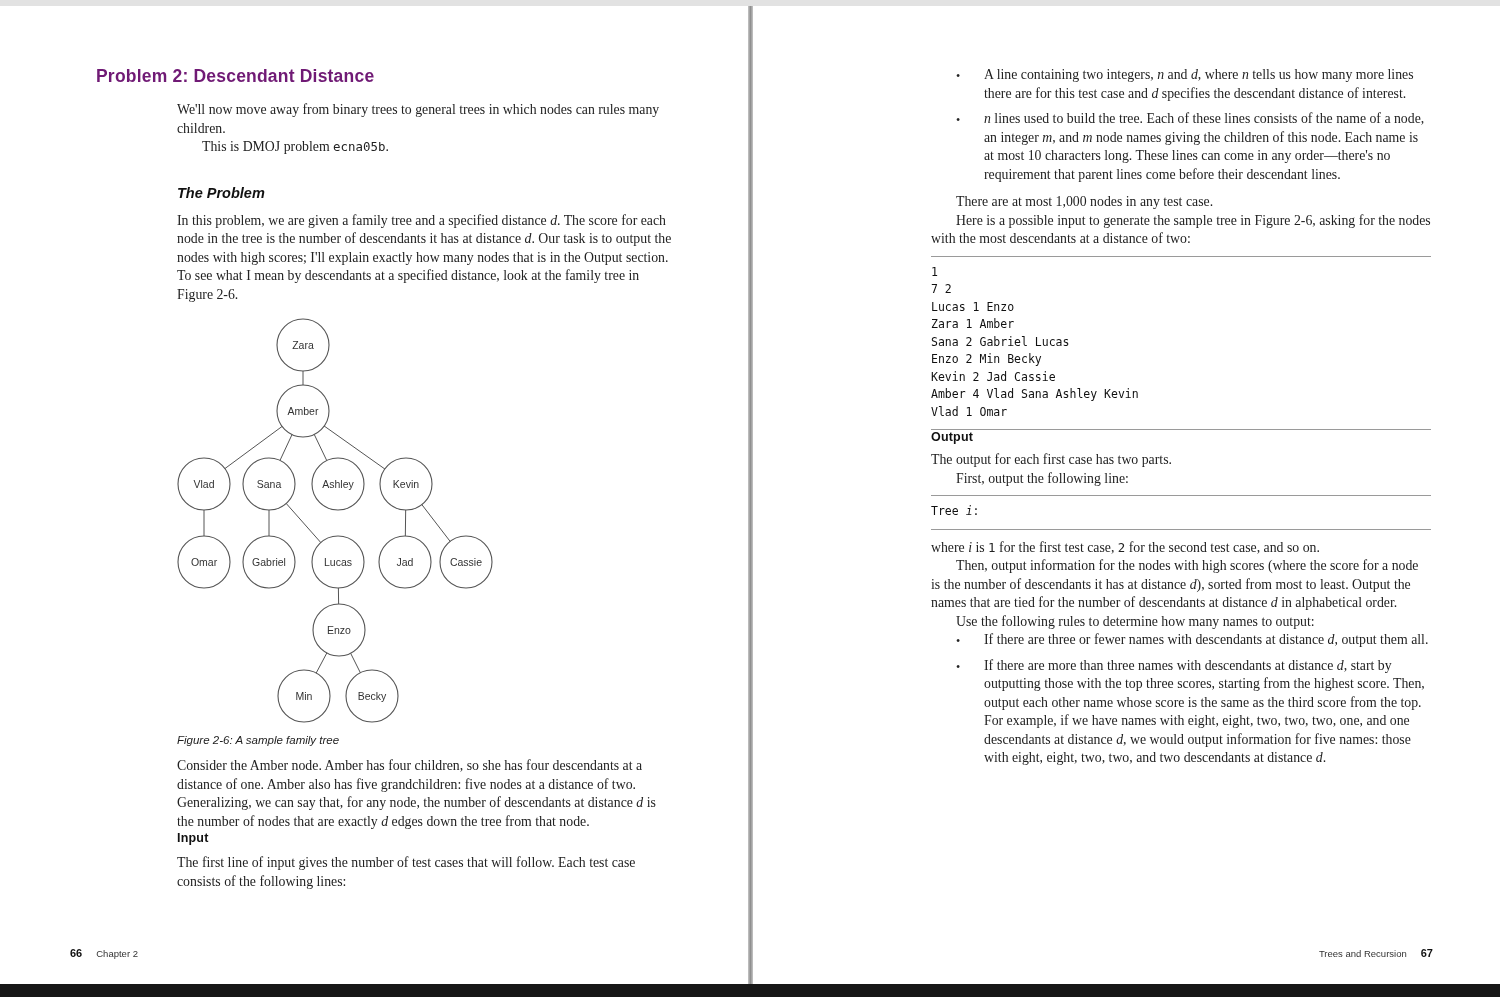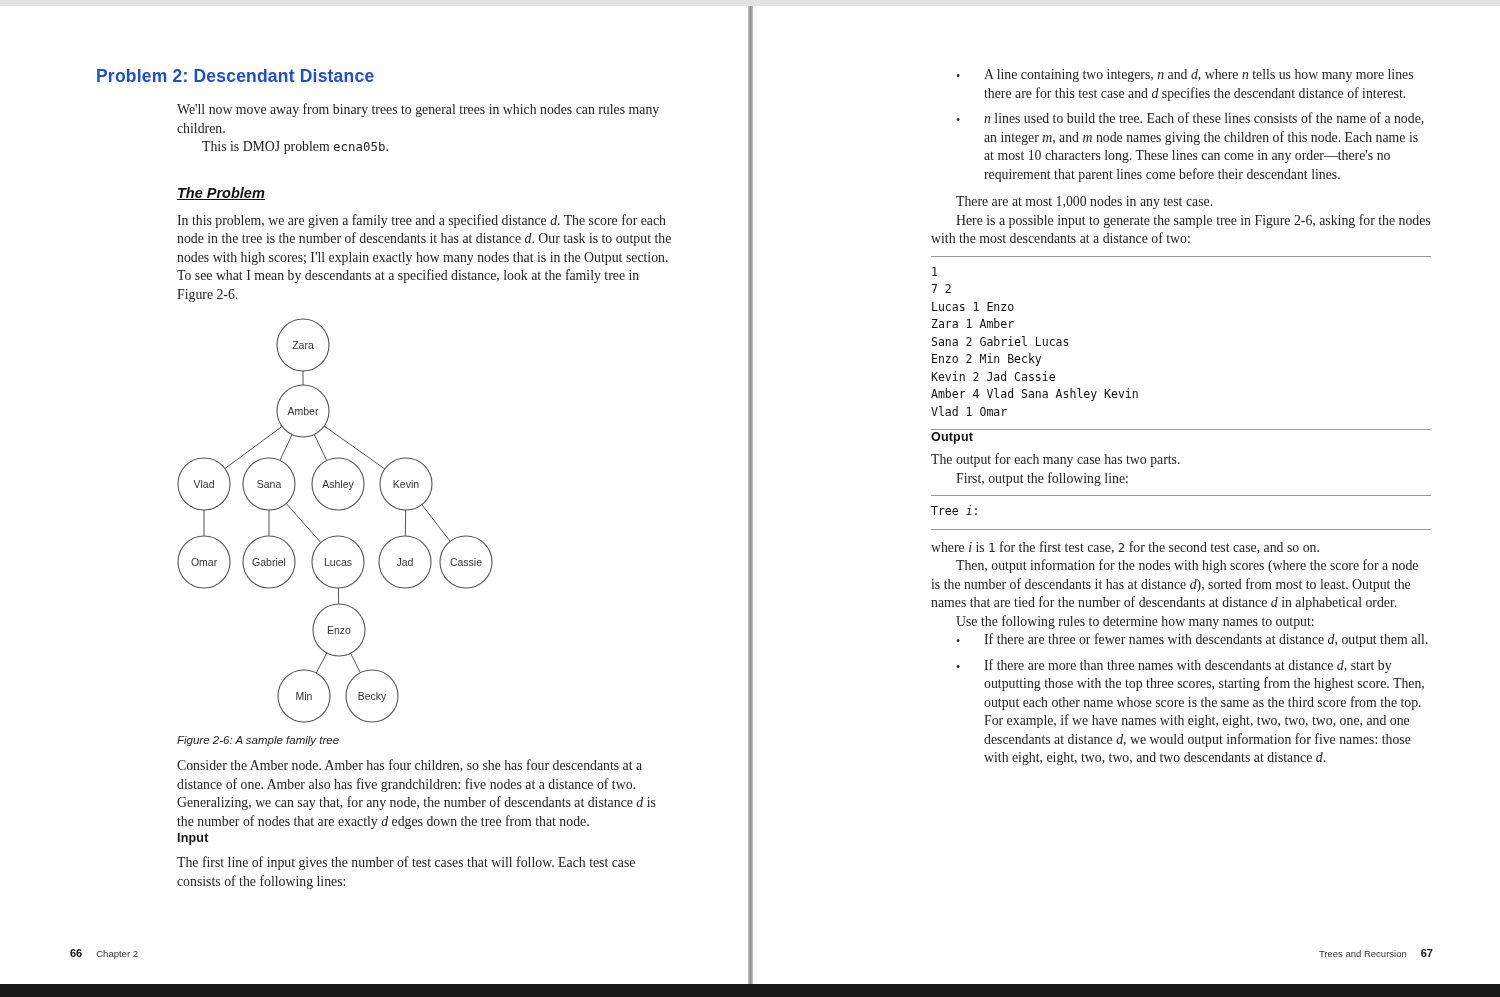--- a/index.html
+++ b/index.html
@@ -12,35 +12,34 @@
   .spread { display:flex; padding-top:6px; height:978px; }
   .page { background:#ffffff; position:relative; height:100%; overflow:hidden; box-sizing:border-box; }
   .page-left  { width:748px; }
   .page-gap   { width:5px; background:linear-gradient(90deg,#c6c6c6,#8f8f8f,#c6c6c6); }
   .page-right { width:747px; padding-top:60px; }
   .bottom-bar { height:13px; background:#171717; }
 
   .lp-title {
     margin:60px 0 0 96px;
     font:bold 17.5px "Liberation Sans", sans-serif;
-    color:#1d4ed8; letter-spacing:.2px;
+    color:#701a75; letter-spacing:.2px;
   }
   .body { font-size:13.8px; line-height:18.5px; margin:0; }
   .col-l { margin-left:177px; width:498px; }
   .col-r { margin-left:178px; width:500px; }
   .indent { text-indent:25px; }
   .mt7{margin-top:7px}.mt8{margin-top:8px}.mt9{margin-top:9px}.mt11{margin-top:11px}
   .mt14{margin-top:14px}.mt18{margin-top:18px}
   .mt26{margin-top:26px}
 
   .section-heading {
     margin:28px 0 0 177px;
     font:italic bold 14.5px "Liberation Sans", sans-serif;
     color:#111;
-    text-decoration:underline;
   }
   .sub-heading {
     font:bold 12.5px "Liberation Sans", sans-serif;
     color:#111; letter-spacing:.2px; margin-top:0; margin-bottom:0;
   }
 
   .figure { margin:10px 0 0 170px; width:340px; }
   .figure svg { display:block; }
   .figure line   { stroke:#555; stroke-width:1; }
   .figure circle { fill:#fff; stroke:#555; stroke-width:1.1; }
@@ -168,21 +167,21 @@
 Lucas 1 Enzo
 Zara 1 Amber
 Sana 2 Gabriel Lucas
 Enzo 2 Min Becky
 Kevin 2 Jad Cassie
 Amber 4 Vlad Sana Ashley Kevin
 Vlad 1 Omar</pre>
 
     <h3 class="sub-heading col-r mt26">Output</h3>
 
-    <p class="body col-r mt7">The output for each many case has two parts.</p>
+    <p class="body col-r mt7">The output for each first case has two parts.</p>
     <p class="body col-r indent">First, output the following line:</p>
 
     <pre class="code-block">Tree <i>i</i>:</pre>
 
     <p class="body col-r mt9">where <i>i</i> is <code class="mono">1</code> for the first test case, <code class="mono">2</code> for the second test case, and so on.</p>
     <p class="body col-r indent">Then, output information for the nodes with high scores (where the score for a node is the number of descendants it has at distance <i>d</i>), sorted from most to least. Output the names that are tied for the number of descendants at distance <i>d</i> in alphabetical order.</p>
     <p class="body col-r indent">Use the following rules to determine how many names to output:</p>
 
     <ul class="bullets mt8">
       <li>If there are three or fewer names with descendants at distance <i>d</i>, output them all.</li>

